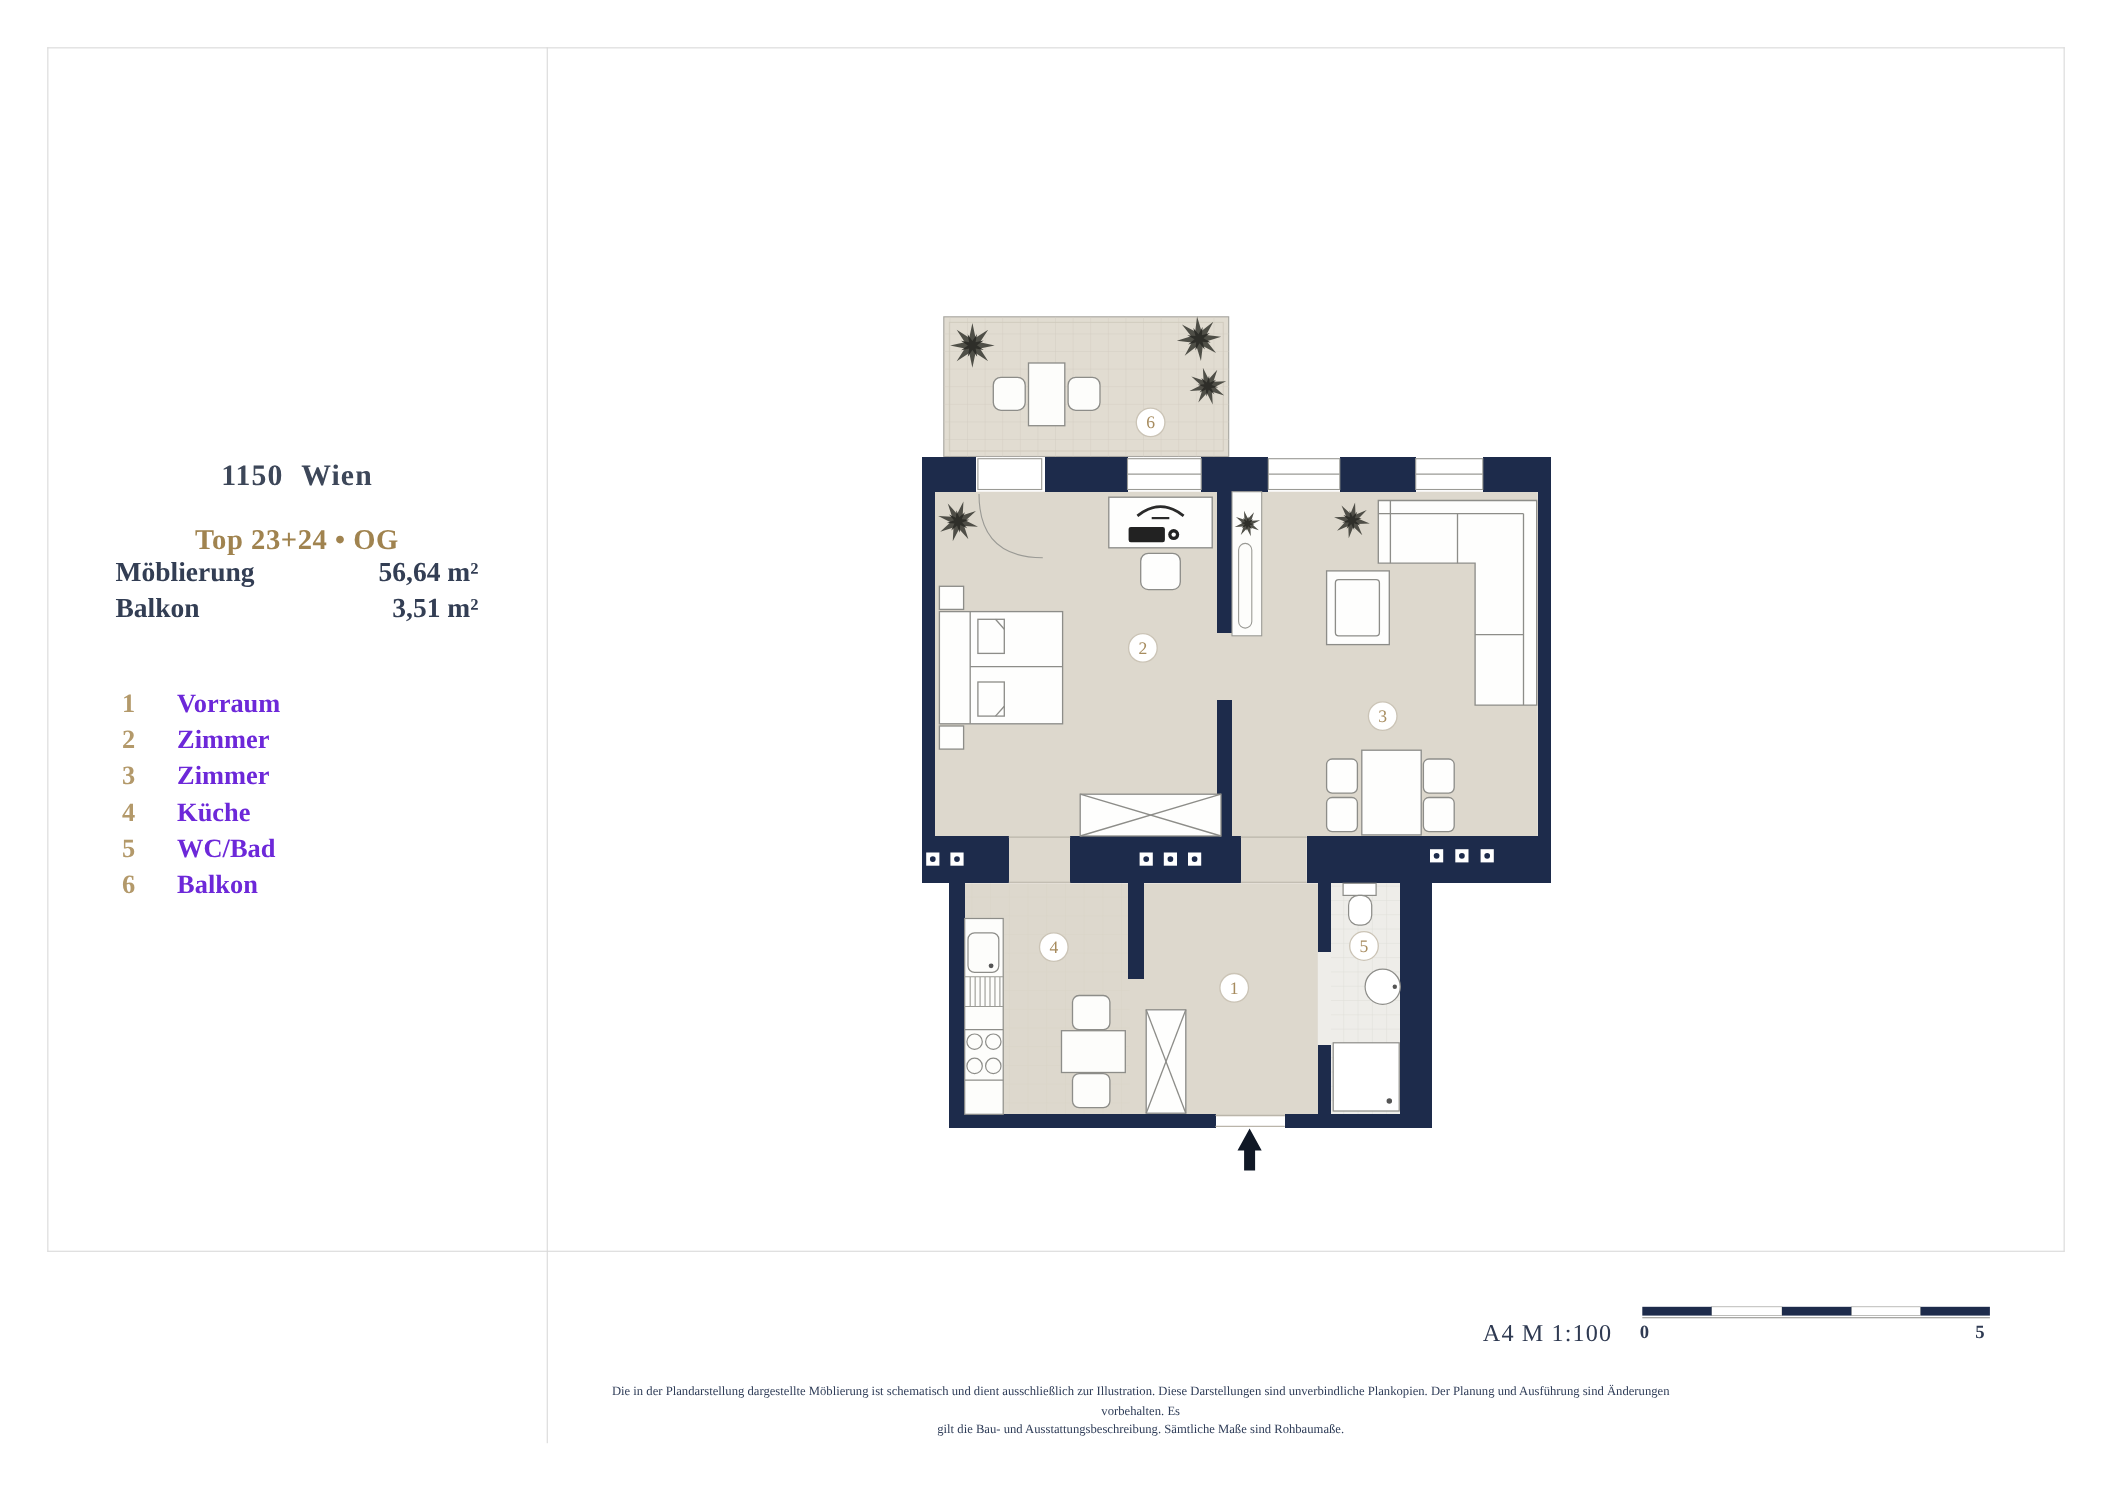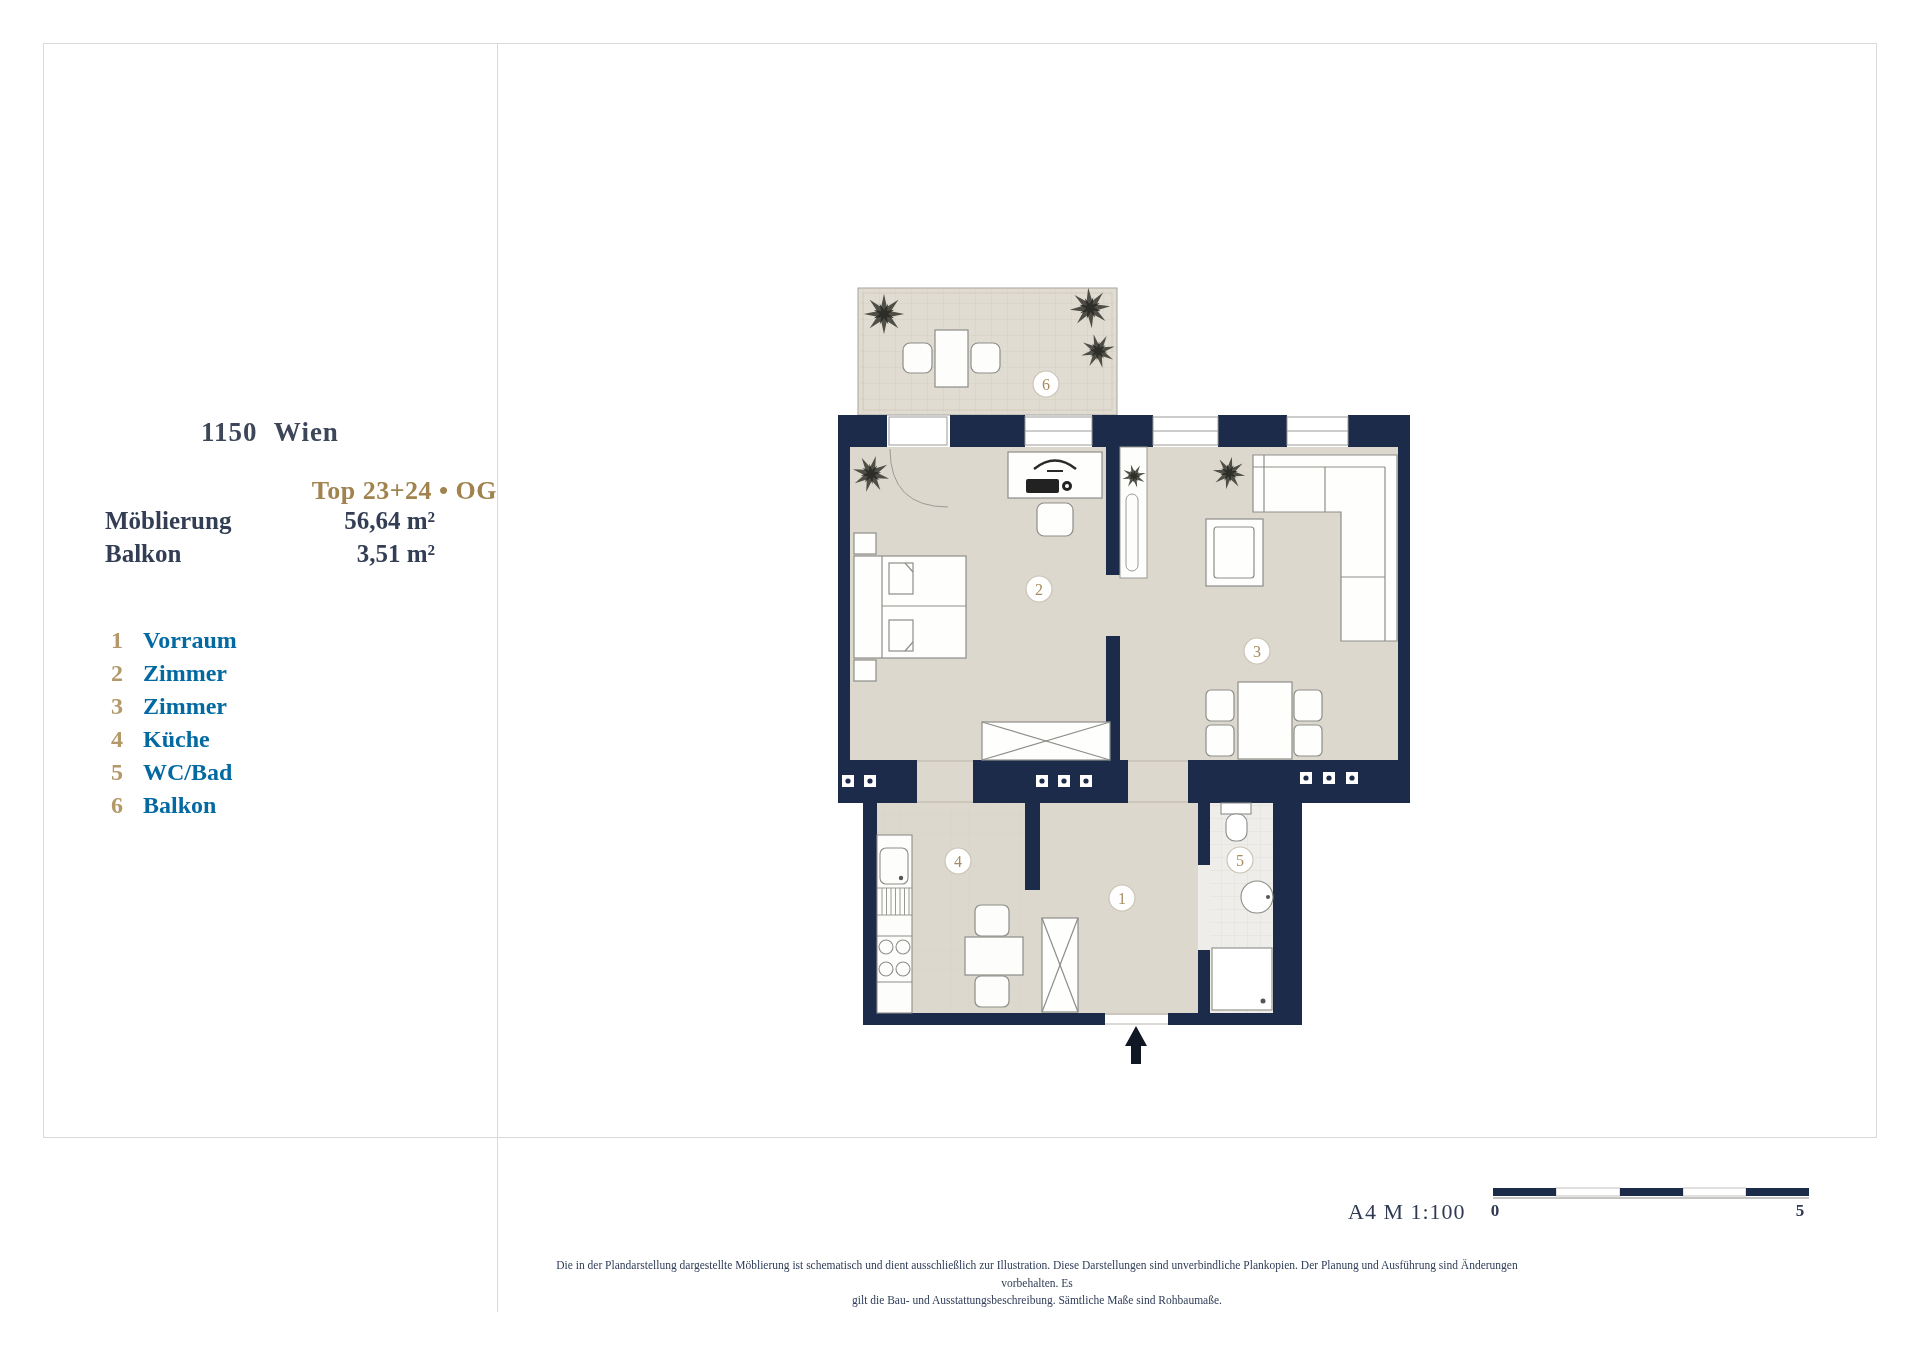--- a/index.html
+++ b/index.html
@@ -10,41 +10,41 @@
   
   .title{left:43px;width:454px;top:374px;text-align:center;font-size:27px;font-weight:700;
          color:#3d4759;letter-spacing:1px;word-spacing:9px;}
   .subtitle{left:43px;width:454px;top:433px;text-align:center;font-size:26px;font-weight:600;
          color:#a0834f;letter-spacing:0.5px;}
   .arearow{left:105px;width:330px;height:28px;font-size:25px;font-weight:600;color:#333e54;line-height:28px;}
   .arearow .alab{position:absolute;left:0;}
   .arearow .aval{position:absolute;right:0;}
   .lrow{left:103px;width:340px;height:27px;font-size:24px;line-height:27px;}
   .lnum{position:absolute;left:0;width:28px;text-align:center;color:#b3996a;font-weight:600;}
-  .llab{position:absolute;left:40px;color:#0369a1;font-weight:600;}
+  .llab{position:absolute;left:58px;color:#6d28d9;font-weight:600;}
   
   .sheetscale{left:1348px;top:1199px;font-size:22px;color:#2f3a52;letter-spacing:1px;}
   .scalenum{top:1201px;width:20px;text-align:center;font-size:17px;font-weight:600;color:#2f3a52;}
   .disclaimer{left:537px;top:1257px;width:1000px;font-size:11.5px;line-height:17.5px;color:#2f3d58;text-align:center;}
   svg text{font-family:"Liberation Serif","DejaVu Serif",serif;}
 </style>
 </head>
 <body>
 
 <div class="abs" style="left:0;top:0;width:1920px;height:1356px;">
 
   <div class="frame-line" style="left:43px;top:43px;width:1834px;height:1px;"></div>
   <div class="frame-line" style="left:43px;top:1137px;width:1834px;height:1px;"></div>
   <div class="frame-line" style="left:43px;top:43px;width:1px;height:1095px;"></div>
   <div class="frame-line" style="left:1876px;top:43px;width:1px;height:1095px;"></div>
   <div class="frame-line" style="left:497px;top:43px;width:1px;height:1269px;"></div>
 
   <div class="abs" style="left:43px;top:43px;width:454px;height:1094px;">
     <div class="abs title" style="left:0;">1150 Wien</div>
-    <div class="abs subtitle" style="left:0;text-align:right;">Top 23+24 • OG</div>
+    <div class="abs subtitle" style="left:0;">Top 23+24 • OG</div>
 
     <div class="abs arearow" style="left:62px;top:464px;">
       <span class="alab">Möblierung</span>
       <span class="aval">56,64 m²</span>
     </div>
     <div class="abs arearow" style="left:62px;top:497px;">
       <span class="alab">Balkon</span>
       <span class="aval">3,51 m²</span>
     </div>
 

